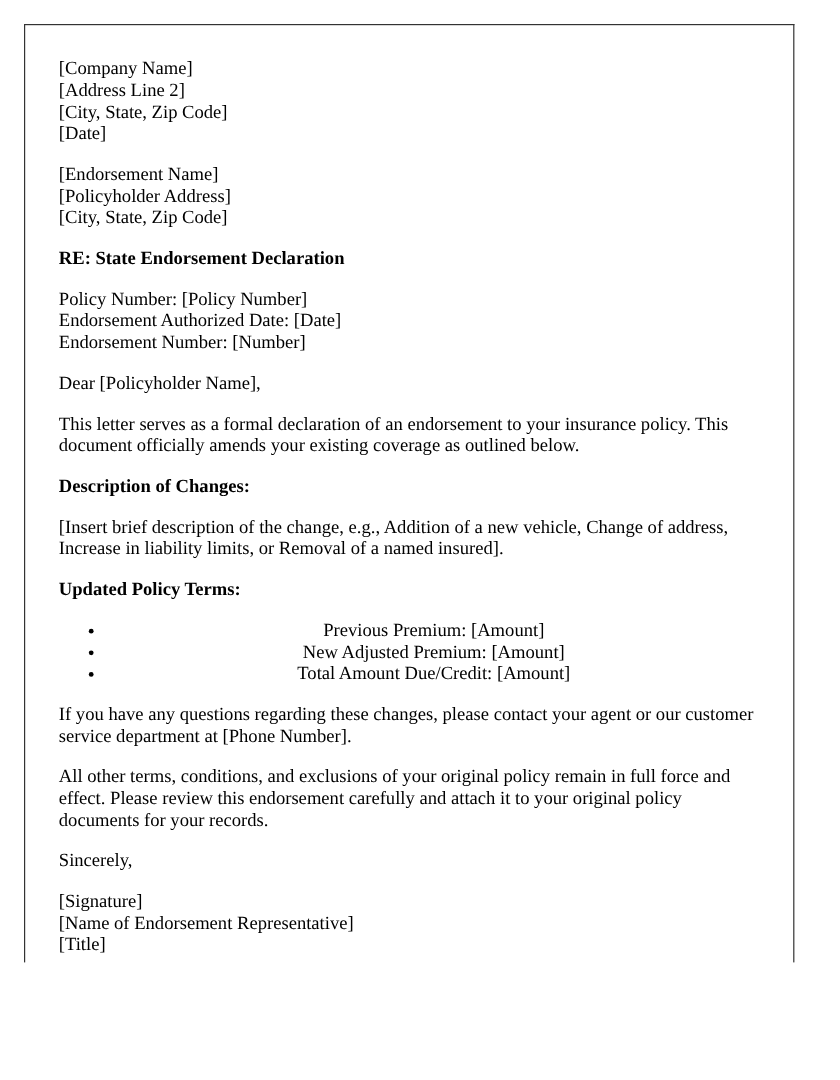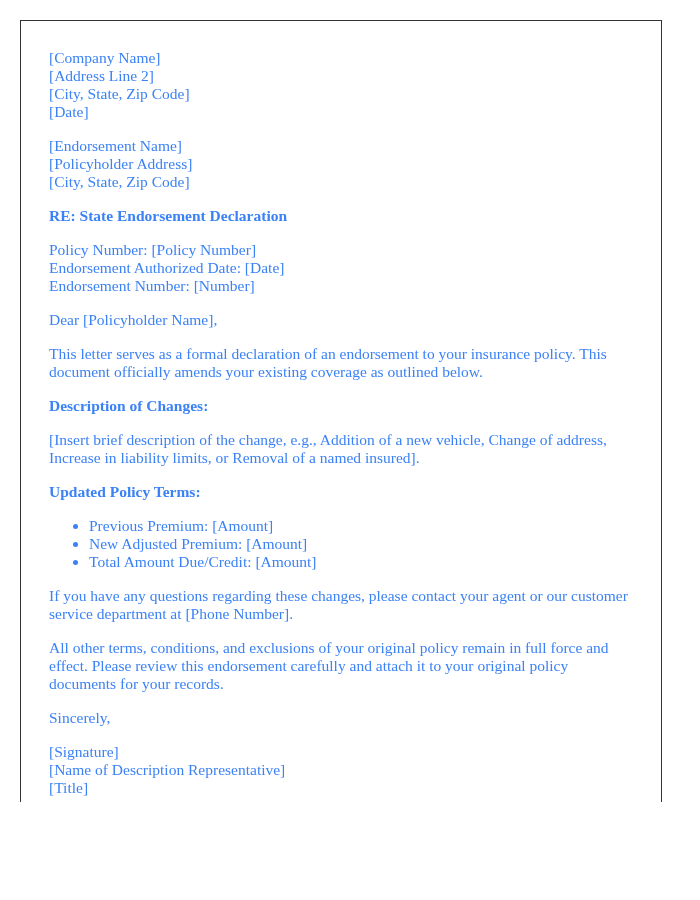--- a/index.html
+++ b/index.html
@@ -14,26 +14,26 @@
       overflow: hidden;
       box-sizing: content-box;
     }
     .content {
       position: absolute;
       left: 28px; top: 28px;
       width: 585px;
       font-family: "Liberation Serif", "DejaVu Serif", serif;
       font-size: 15.5px;
       line-height: 18px;
-      color: #3b82f6;
+      color: #000000;
     }
     .content p { margin: 0 0 16px 0; }
     .content .bold { font-weight: bold; }
     .content ul { margin: 0 0 16px 0; padding-left: 40px; }
-    .content li { margin: 0; }
+    .content li { margin: 0; text-align: center; }
     .line { display: block; }
   </style>
 </head>
 <body>
 
 <div class="page">
   <div class="content">
 
     <p>
       <span class="line">[Company Name]</span>
@@ -73,18 +73,18 @@
     </ul>
 
     <p>If you have any questions regarding these changes, please contact your agent or our customer service department at [Phone Number].</p>
 
     <p>All other terms, conditions, and exclusions of your original policy remain in full force and effect. Please review this endorsement carefully and attach it to your original policy documents for your records.</p>
 
     <p>Sincerely,</p>
 
     <p>
       <span class="line">[Signature]</span>
-      <span class="line">[Name of Description Representative]</span>
+      <span class="line">[Name of Endorsement Representative]</span>
       <span class="line">[Title]</span>
     </p>
 
   </div>
 </div>
 
 </body></html>

